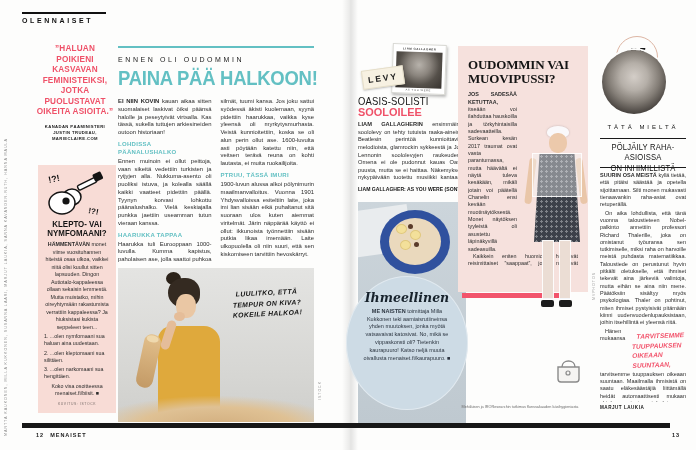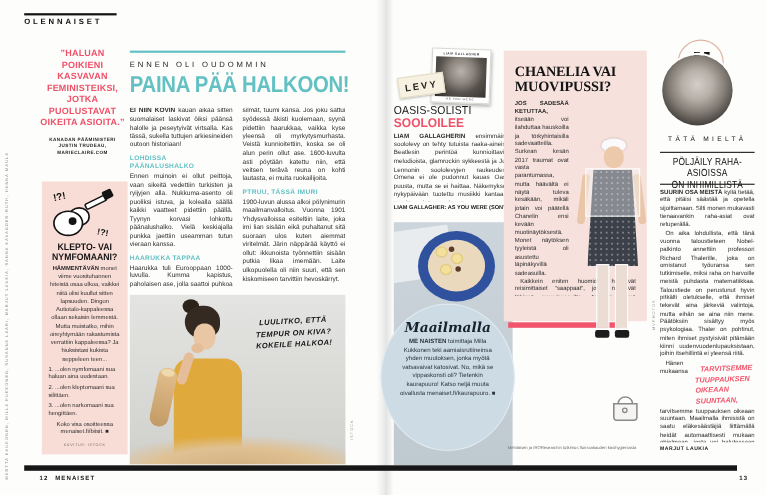--- a/index.html
+++ b/index.html
@@ -232,35 +232,35 @@
       <div class="bk-banana" style="left:20px; top:30px;"></div>
       <div class="bk-berry" style="left:34px; top:32px;"></div>
       <div class="bk-berry" style="left:28px; top:14px;"></div>
     </div>
     <div class="bk-saucer">
       <div class="bk-coffee"></div>
     </div>
   </div>
   <div class="abs bk-circle">
     <div class="bk-title">
-      <div>Maailmalla</div>
+      <div>Ihmeellinen</div>
     </div>
     <div class="bk-body"><span class="lead">ME NAISTEN</span><span> toimittaja Milla Kukkonen teki aamiaisrutiineinsa yhden muutoksen, jonka myötä vatsavaivat katosivat. No, mikä se vippaskonsti oli? Tietenkin kaurapuuro! Katso neljä muuta oivallusta menaiset.fi/kaurapuuro. ■</span></div>
   </div>
 
   <div class="abs stat-rule"></div>
   <div class="abs stat-src">Mehiläisen ja IROResearchin tutkimus flunssakauden käsihygieniasta</div>
   <svg class="abs purse" width="36" height="36" viewBox="0 0 36 36">
     <path d="M12 15 C12 7, 25 7, 25 15" fill="none" stroke="#8a8a8a" stroke-width="1.4"></path>
     <path d="M8 15 h21 v12 a3 3 0 0 1 -3 3 h-15 a3 3 0 0 1 -3 -3 z" fill="#f5f4f2" stroke="#8a8a8a" stroke-width="1.4"></path>
     <circle cx="18" cy="21" r="2" fill="none" stroke="#8a8a8a" stroke-width="1.2"></circle>
   </svg>
 
   <div class="abs fashion">
-    <div class="fa-headline">CHANELIA VAI MUOVIPUSSI?</div>
+    <div class="fa-headline">OUDOMMIN VAI MUOVIPUSSI?</div>
     <div class="fa-body">
       <div class="fa-spacer"></div>
       <p><span class="lead">JOS SADESÄÄ KETUTTAA,</span><span> itseään voi ilahduttaa hauskoilla ja törkyhintaisilla sadevaatteilla. Surkean kesän 2017 traumat ovat vasta parantumassa, mutta häävältä ei näytä tuleva kesäkään, mikäli jotain voi päätellä Chanelin ensi kevään muotinäytöksestä. Monet näytöksen tyyleistä oli asustettu läpinäkyvillä sadeasuilla.</span></p>
       <p>Kaikkein eniten huomiota herättivät reisimittaiset ”saappaat”, jotka näyttävät lähinnä muovipusseilta. Jotenkin nämä sadesuojukset onnistuvat silti lämmittämään mieltä keskellä pimeintä ja sateisinta syysviikkoa. Satakoon!</p>
 
     </div>
   </div>
   <div class="abs model">
     <div class="md-cap"></div>
     <div class="md-head"></div>

